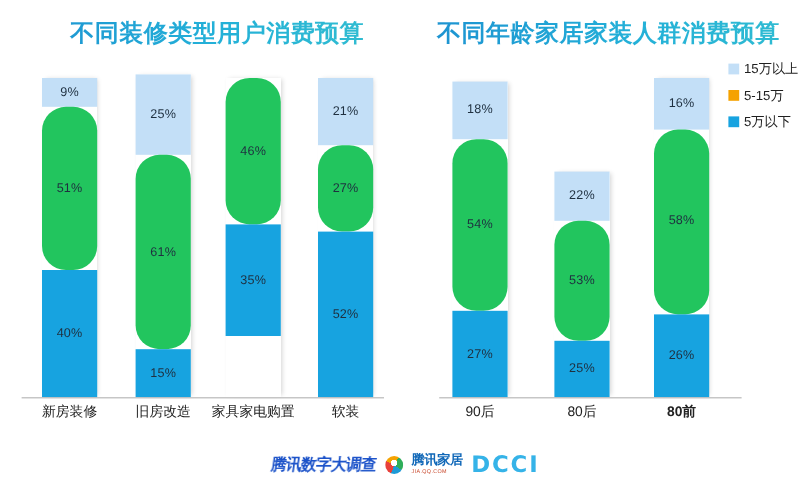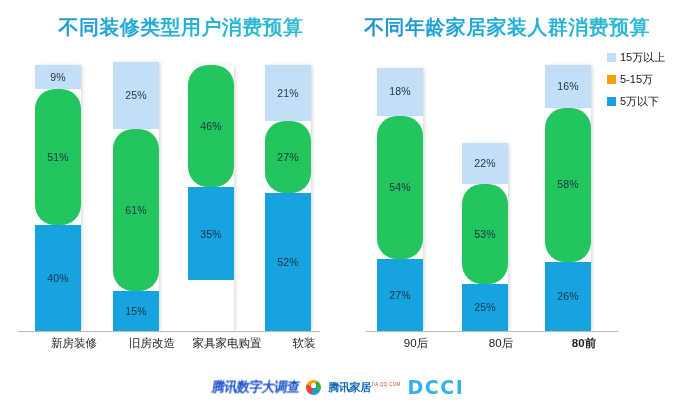--- a/index.html
+++ b/index.html
@@ -91,21 +91,21 @@
   .seg-label {
     font-size: 10.5px;
     color: #1f3040;
     line-height: 1;
     letter-spacing: 0.2px;
     white-space: nowrap;
   }
 
   .cat-labels {
     position: absolute;
-    left: 16px;
+    left: 0;
     top: 336px;
     width: 100%;
     height: 24px;
   }
   .cat {
     position: absolute;
     top: 0;
     text-align: center;
     font-size: 11.5px;
     color: #222222;
@@ -166,20 +166,21 @@
     width: 15px;
     height: 15px;
     border-radius: 50%;
     background:
       radial-gradient(circle at 50% 38%, #ffffff 0 22%, rgba(255,255,255,0) 23%),
       conic-gradient(from 200deg, #e8403a 0deg 95deg, #f5a200 95deg 190deg, #2fae5a 190deg 285deg, #1e9ad6 285deg 360deg);
     flex: 0 0 auto;
   }
   .logo-jiaju {
     display: flex;
+    flex-direction: column;
     line-height: 1;
   }
   .logo-jiaju-main {
     font-size: 11px;
     font-weight: bold;
     color: #1168b8;
     letter-spacing: -0.3px;
     filter: blur(0.25px);
     white-space: nowrap;
   }

